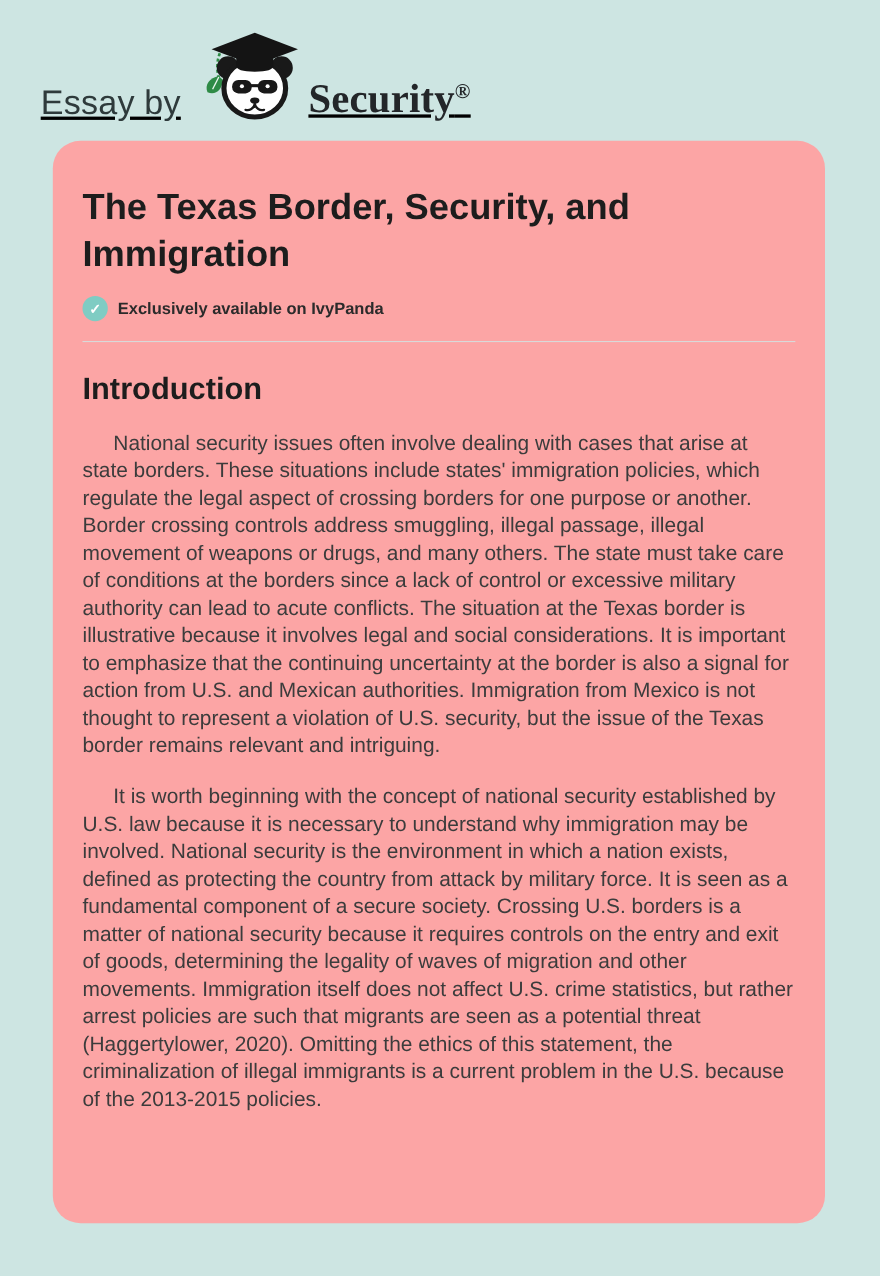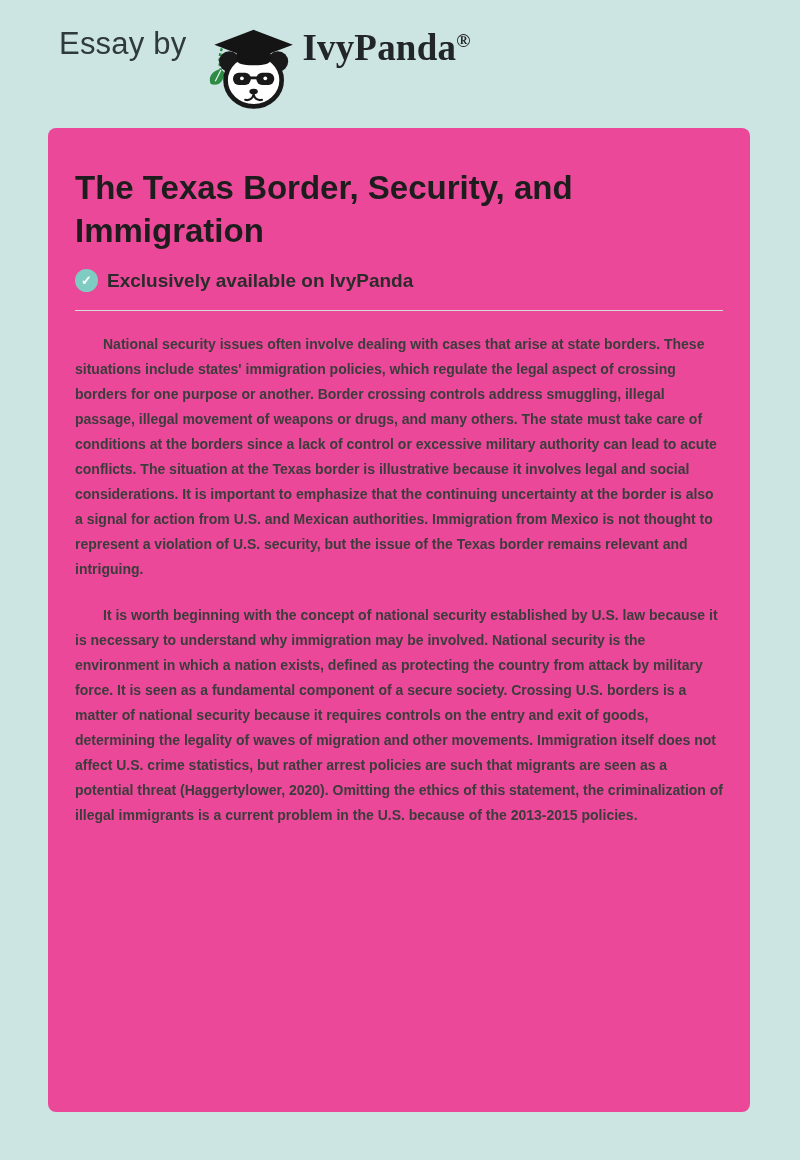--- a/index.html
+++ b/index.html
@@ -9,23 +9,24 @@
     height: 1160px;
     background: #cde5e2;
     position: relative;
     font-family: "Liberation Sans", sans-serif;
     overflow: hidden;
   }
 
   
   .page-header {
     display: flex;
-    align-items: flex-start;
-    padding: 26px 0 0 59px;
+    align-items: flex-end;
+    padding: 26px 0 0 37px;
     height: 112px;
+    text-decoration: underline;
   }
   .essay-by {
     font-size: 31px;
     color: #2e3a3b;
     letter-spacing: 0.2px;
   }
   .logo-wrap {
     width: 96px;
     height: 86px;
     margin-left: 14px;
@@ -44,22 +45,22 @@
     font-weight: 700;
   }
 
   
   .essay-card {
     position: absolute;
     left: 48px;
     top: 128px;
     width: 702px;
     height: 984px;
-    background: #ec4899;
-    border-radius: 8px;
+    background: #fca5a5;
+    border-radius: 25px;
     padding: 38px 27px 0 27px;
     overflow: hidden;
   }
 
   .essay-title {
     margin: 0;
     font-size: 33px;
     line-height: 43px;
     font-weight: 700;
     color: #1d1d1d;
@@ -78,45 +79,44 @@
     background: #7fccc3;
     color: #ffffff;
     display: flex;
     align-items: center;
     justify-content: center;
     font-size: 13px;
     font-weight: 700;
     flex: 0 0 auto;
   }
   .badge-label {
-    font-size: 19px;
+    font-size: 15px;
     font-weight: 700;
     color: #2b2b2b;
   }
 
   .divider {
     border: none;
     border-top: 1px solid #d9d9d9;
     margin: 18px 0 0 0;
   }
 
   .section-heading {
     margin: 27px 0 0 0;
     font-size: 28px;
     font-weight: 700;
     color: #1d1d1d;
   }
 
   .body-paragraph {
     margin: 21px 0 0 0;
-    font-size: 14px;
+    font-size: 19px;
     line-height: 25px;
     color: #3c3c3c;
     text-indent: 28px;
-    font-weight: bold;
   }
 </style>
 </head>
 <body>
 
 <header class="page-header">
   <span class="essay-by">Essay by</span>
 
   <span class="logo-wrap">
     <svg viewBox="0 0 100 92" width="96" height="86" aria-hidden="true">
@@ -138,33 +138,34 @@
       <rect x="59" y="50" width="19" height="13" rx="6" fill="#191919"></rect>
       <rect x="52" y="54" width="8" height="3" fill="#191919"></rect>
       <circle cx="43.5" cy="56" r="2" fill="#ffffff"></circle>
       <circle cx="68.5" cy="56" r="2" fill="#ffffff"></circle>
 
       <ellipse cx="56" cy="70" rx="4.5" ry="3" fill="#191919"></ellipse>
       <path d="M56 73 C55 78 51 80 47 79 M56 73 C57 78 61 80 65 79" fill="none" stroke="#191919" stroke-width="2.2" stroke-linecap="round"></path>
     </svg>
   </span>
 
-  <span class="brand"><span>IvyPanda</span><sup>®</sup></span>
+  <span class="brand"><span>Security</span><sup>®</sup></span>
 </header>
 
 <main class="essay-card">
   <h1 class="essay-title">The Texas Border, Security, and Immigration</h1>
 
   <div class="exclusive-badge">
     <span class="check-circle">✓</span>
     <span class="badge-label">Exclusively available on IvyPanda</span>
   </div>
 
   <hr class="divider">
 
   <section>
+    <h2 class="section-heading">Introduction</h2>
     <p class="body-paragraph">National security issues often involve dealing with cases that arise at state borders. These situations include states' immigration policies, which regulate the legal aspect of crossing borders for one purpose or another. Border crossing controls address smuggling, illegal passage, illegal movement of weapons or drugs, and many others. The state must take care of conditions at the borders since a lack of control or excessive military authority can lead to acute conflicts. The situation at the Texas border is illustrative because it involves legal and social considerations. It is important to emphasize that the continuing uncertainty at the border is also a signal for action from U.S. and Mexican authorities. Immigration from Mexico is not thought to represent a violation of U.S. security, but the issue of the Texas border remains relevant and intriguing.</p>
   </section>
 
   <section>
     <p class="body-paragraph">It is worth beginning with the concept of national security established by U.S. law because it is necessary to understand why immigration may be involved. National security is the environment in which a nation exists, defined as protecting the country from attack by military force. It is seen as a fundamental component of a secure society. Crossing U.S. borders is a matter of national security because it requires controls on the entry and exit of goods, determining the legality of waves of migration and other movements. Immigration itself does not affect U.S. crime statistics, but rather arrest policies are such that migrants are seen as a potential threat (Haggertylower, 2020). Omitting the ethics of this statement, the criminalization of illegal immigrants is a current problem in the U.S. because of the 2013-2015 policies.</p>
   </section>
 </main>
 
 </body></html>

